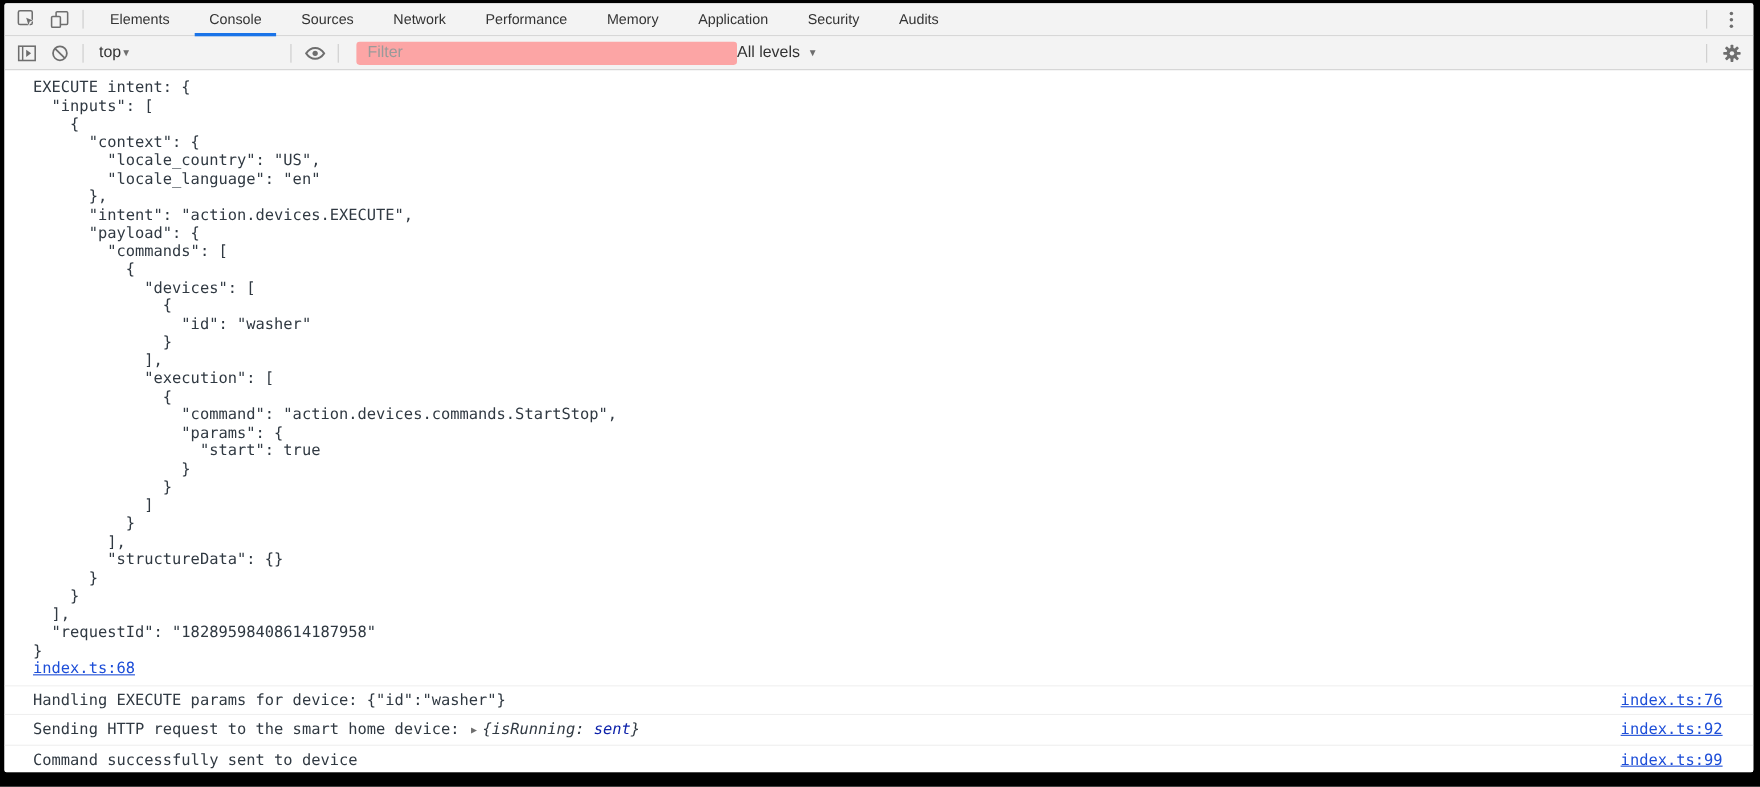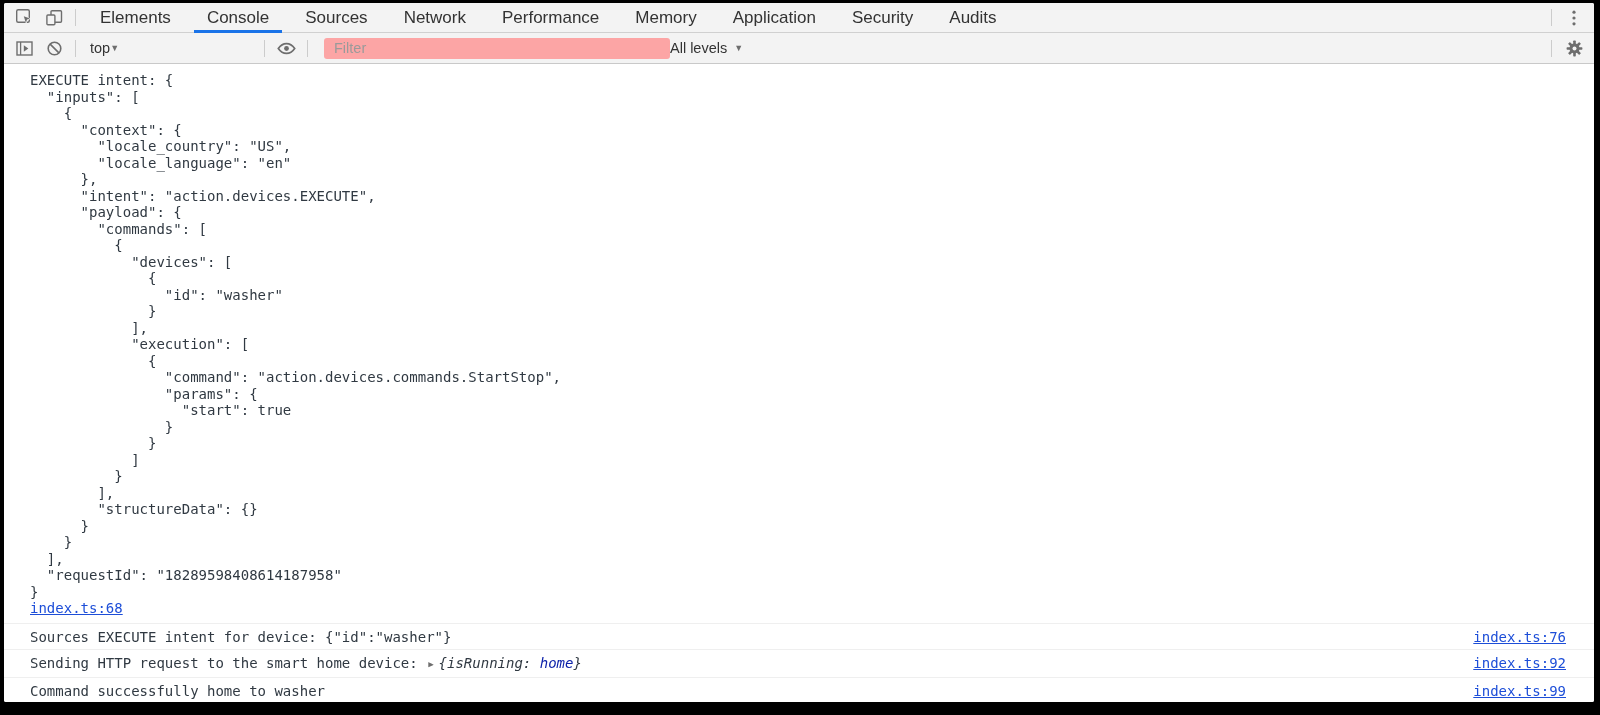--- a/index.html
+++ b/index.html
@@ -10,21 +10,21 @@
             display:flex; flex-direction:column; }
 
   
   .tabbar { height:30px; background:#f3f3f3; border-bottom:1px solid #d0d0d0;
             display:flex; align-items:center; flex:0 0 auto; }
   .icon-btn { width:30px; height:26px; display:flex; align-items:center;
               justify-content:center; flex:0 0 auto; cursor:pointer; }
   .tabbar .icon-btn:first-child { margin-left:5px; }
   .vsep { width:1px; height:17px; background:#ccc; margin:0 6px; flex:0 0 auto; }
   .tab { position:relative; height:30px; line-height:30px; padding:0 13px;
-         margin:0 5px; font-size:17px; color:#333; white-space:nowrap; }
+         margin:0 5px; font-size:13px; color:#333; white-space:nowrap; }
   .tab.selected::after { content:""; position:absolute; left:0; right:0;
          bottom:0; height:3px; background:#1a73e8; }
   .spacer { flex:1 1 auto; }
 
   
   .toolbar { height:31px; background:#f3f3f3; border-bottom:1px solid #c9c9c9;
              display:flex; align-items:center; flex:0 0 auto; }
   .toolbar .icon-btn:first-child { margin-left:5px; }
   .context-select { display:flex; align-items:center; justify-content:flex-start;
              width:172px; margin-left:4px; font-size:14.5px; color:#333;
@@ -188,31 +188,31 @@
         "structureData": {}
       }
     }
   ],
   "requestId": "18289598408614187958"
 }</pre>
       <a class="srclink">index.ts:68</a>
     </div>
 
     <div class="entry">
-      <div class="msg">Sources EXECUTE intent for device: {"id":"washer"}</div>
+      <div class="msg">Handling EXECUTE params for device: {"id":"washer"}</div>
       <a class="srclink">index.ts:76</a>
     </div>
 
     <div class="entry">
-      <div class="msg"><span>Sending HTTP request to the smart home device: </span><span class="tri">▶</span><span class="preview"><span>{isRunning: </span><span class="bool">home</span><span>}</span></span></div>
+      <div class="msg"><span>Sending HTTP request to the smart home device: </span><span class="tri">▶</span><span class="preview"><span>{isRunning: </span><span class="bool">sent</span><span>}</span></span></div>
       <a class="srclink">index.ts:92</a>
     </div>
 
     <div class="entry">
-      <div class="msg">Command successfully home to washer</div>
+      <div class="msg">Command successfully sent to device</div>
       <a class="srclink">index.ts:99</a>
     </div>
 
     <div class="prompt">
       <svg width="10" height="13" viewBox="0 0 10 13">
         <polyline points="1.5,2 7.5,6.5 1.5,11" fill="none" stroke="#367cf1" stroke-width="2" stroke-linecap="round" stroke-linejoin="round"></polyline>
       </svg>
     </div>
 
   </div>

